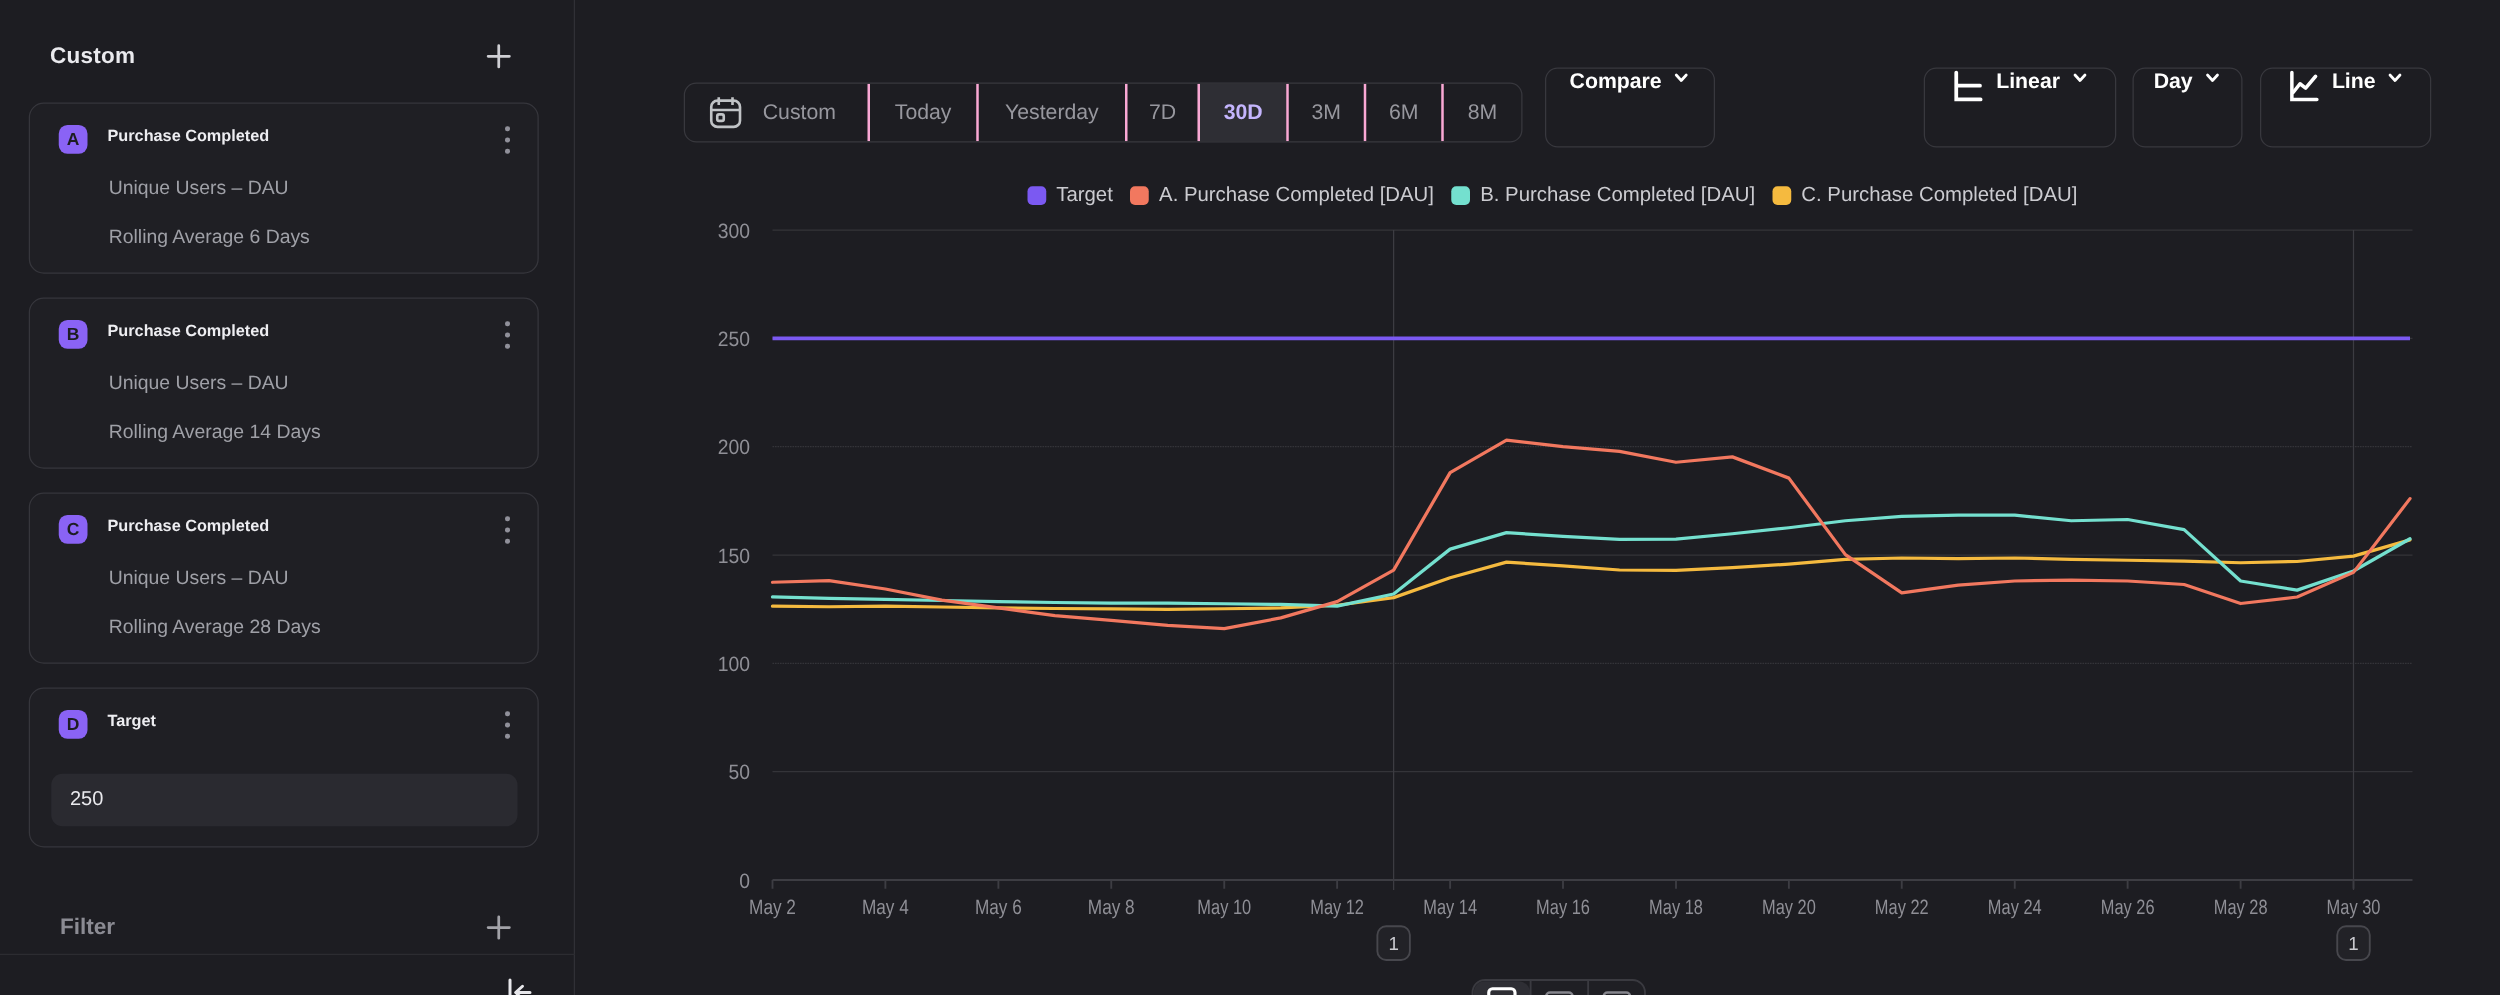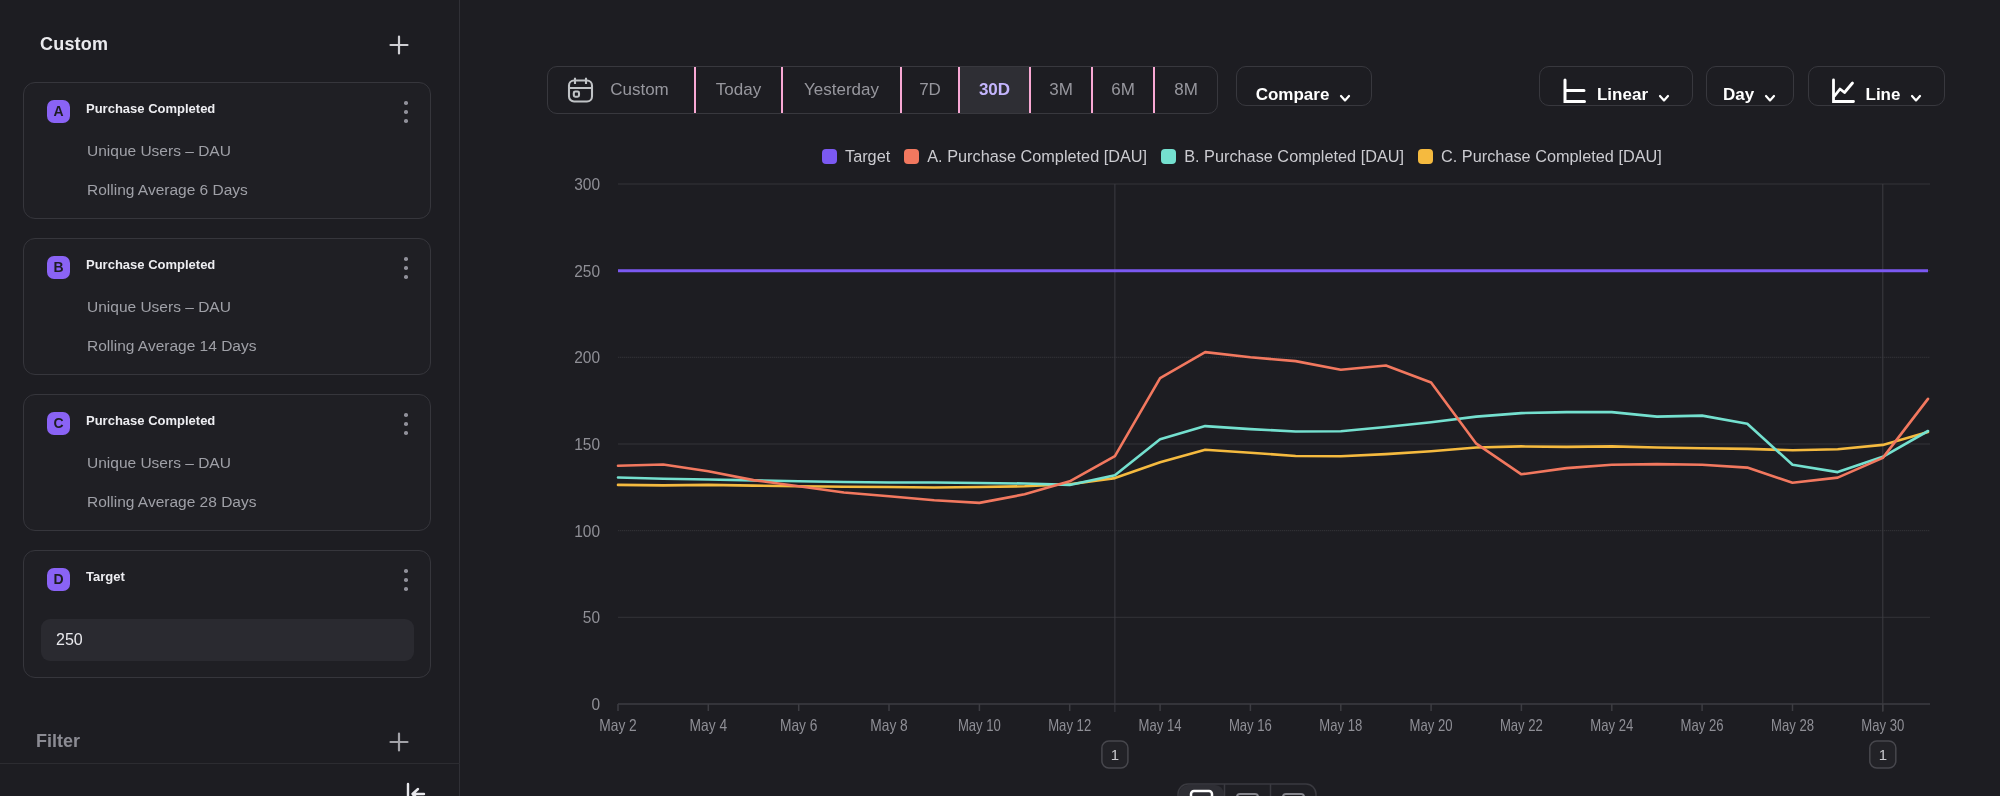--- a/index.html
+++ b/index.html
@@ -6,29 +6,29 @@
 .sidebar { position:absolute; left:0; top:0; width:460px; height:796px; background:#1d1d22; border-right:1px solid #303036; z-index:5; }
 .shead { position:absolute; left:40px; top:34px; font-size:18px; font-weight:700; color:#eaeaee; letter-spacing:.2px; }
 .splus { position:absolute; left:388px; top:34px; }
 .card { position:absolute; left:23px; width:408px; border:1px solid #36363c; border-radius:12px; background:#1f1f24; }
 .mbadge { position:absolute; left:23px; top:17px; width:23px; height:23px; border-radius:7px; background:#8a63f5; color:#1d1d22; font-size:14px; font-weight:700; text-align:center; line-height:23px; }
 .mtitle { position:absolute; left:62px; top:18px; font-size:13px; font-weight:700; color:#ededf1; }
 .kebab { position:absolute; right:22px; top:18px; width:4px; }
 .kebab i { display:block; width:3.6px; height:3.6px; border-radius:50%; background:#90909a; margin-bottom:5.4px; }
 .msub { position:absolute; left:63px; font-size:15.5px; color:#9fa0a7; }
 .tinput { position:absolute; left:17px; top:68px; width:373px; height:42px; border-radius:9px; background:#2a2a30; color:#e9e9ed; font-size:16px; line-height:42px; padding-left:15px; }
-.sfilter { position:absolute; left:36px; top:731px; font-size:18px; font-weight:700; color:#8b8b93; }
+.sfilter { position:absolute; left:48px; top:731px; font-size:18px; font-weight:700; color:#8b8b93; }
 .fplus { position:absolute; left:388px; top:731px; }
 .sdivider { position:absolute; left:0; top:763px; width:460px; height:1px; background:#2c2c31; }
 .scollapse { position:absolute; left:402px; top:781px; }
 .seg { position:absolute; left:547px; top:66px; height:48px; border:1px solid #38383e; border-radius:10px; display:flex; overflow:hidden; }
 .seg > div { height:100%; display:flex; align-items:center; justify-content:center; font-size:17px; color:#97979e; border-left:2px solid #f9a8d4; }
 .seg > div:first-child { border-left:none; }
 .seg .on { background:#2e2e34; color:#c4b5fd; font-weight:700; }
-.btn { position:absolute; top:66px; height:40px; border:1px solid #38383e; border-radius:10px; display:flex; align-items:flex-end; justify-content:center; gap:9px; color:#fff; font-size:17px; font-weight:700; }
+.btn { position:absolute; top:54px; height:64px; border:1px solid #38383e; border-radius:10px; display:flex; align-items:flex-start; justify-content:center; gap:9px; color:#fff; font-size:17px; font-weight:700; }
 .chart { position:absolute; left:0; top:0; }
 .axlbl { font-family:"Liberation Sans",sans-serif; font-size:16.5px; fill:#8f8f96; }
 .badge1 { font-family:"Liberation Sans",sans-serif; font-size:15px; fill:#c9c9ce; }
 .legend { position:absolute; left:822px; top:147px; display:flex; align-items:center; gap:14px; font-size:16.3px; color:#cbcbd0; z-index:3; }
 .legend .it { display:flex; align-items:center; gap:8px; white-space:nowrap; }
 .sw { width:15px; height:15px; border-radius:4px; display:inline-block; }
 </style></head>
 <body>
 <svg class="chart" width="2000" height="796" viewBox="0 0 2000 796">
 <line x1="618" y1="617.3" x2="1930" y2="617.3" stroke="#343439" stroke-width="1"></line>

